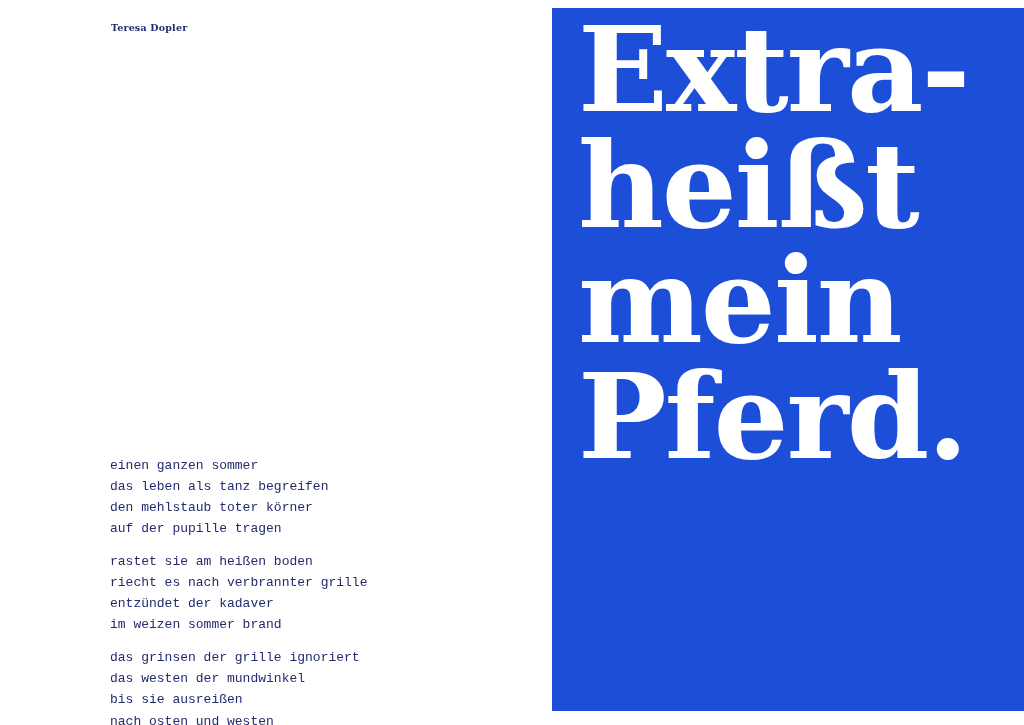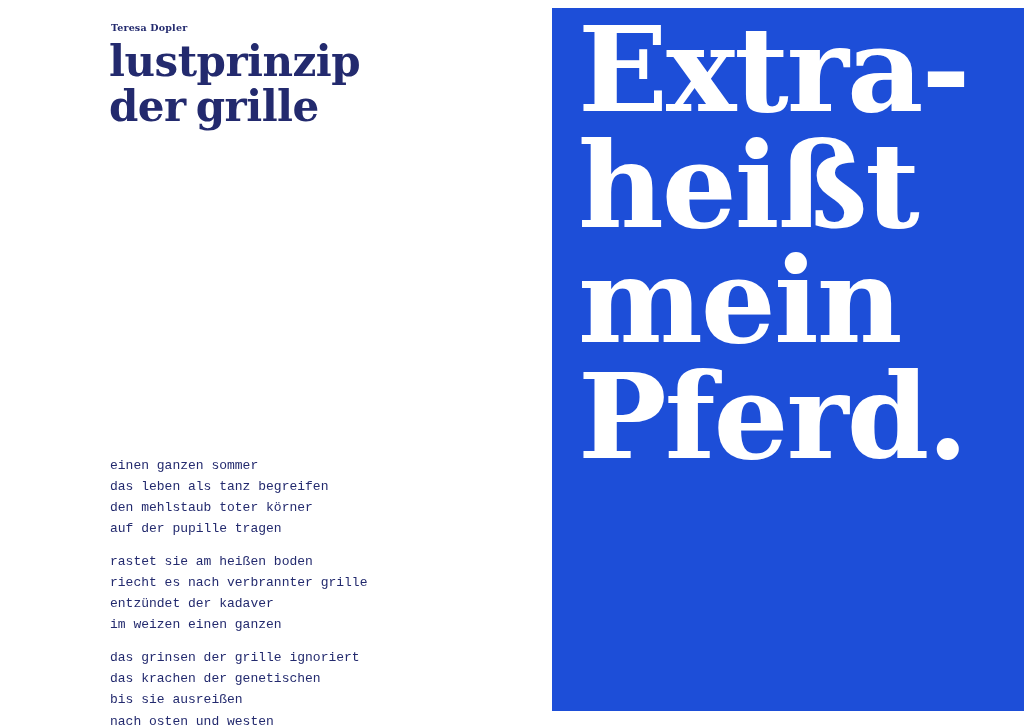--- a/index.html
+++ b/index.html
@@ -114,45 +114,41 @@
 </style>
 </head>
 <body>
 
 <div class="spread">
 
   <div class="left-page">
 
     <div class="author">Teresa Dopler</div>
 
-    <div class="poem-title">
-      <span class="line1">lustprinzip</span>
-      <span class="line2"><span>der</span><span class="gap"></span><span>grille</span></span>
-    </div>
 
     <div class="poem-body">
 
       <div class="stanza">
         <span class="vline">einen ganzen sommer</span>
         <span class="vline">das leben als tanz begreifen</span>
         <span class="vline">den mehlstaub toter körner</span>
         <span class="vline">auf der pupille tragen</span>
       </div>
 
 
       <div class="stanza">
         <span class="vline">rastet sie am heißen boden</span>
         <span class="vline">riecht es nach verbrannter grille</span>
         <span class="vline">entzündet der kadaver</span>
-        <span class="vline">im weizen einen ganzen</span>
+        <span class="vline">im weizen sommer brand</span>
       </div>
 
       <div class="stanza">
         <span class="vline">das grinsen der grille ignoriert</span>
-        <span class="vline">das krachen der genetischen</span>
+        <span class="vline">das westen der mundwinkel</span>
         <span class="vline">bis sie ausreißen</span>
         <span class="vline">nach osten und westen</span>
       </div>
 
     </div>
   </div>
 
   <div class="right-page">
     <div class="cover-type">
       <span class="cline l1">Extra-</span>

